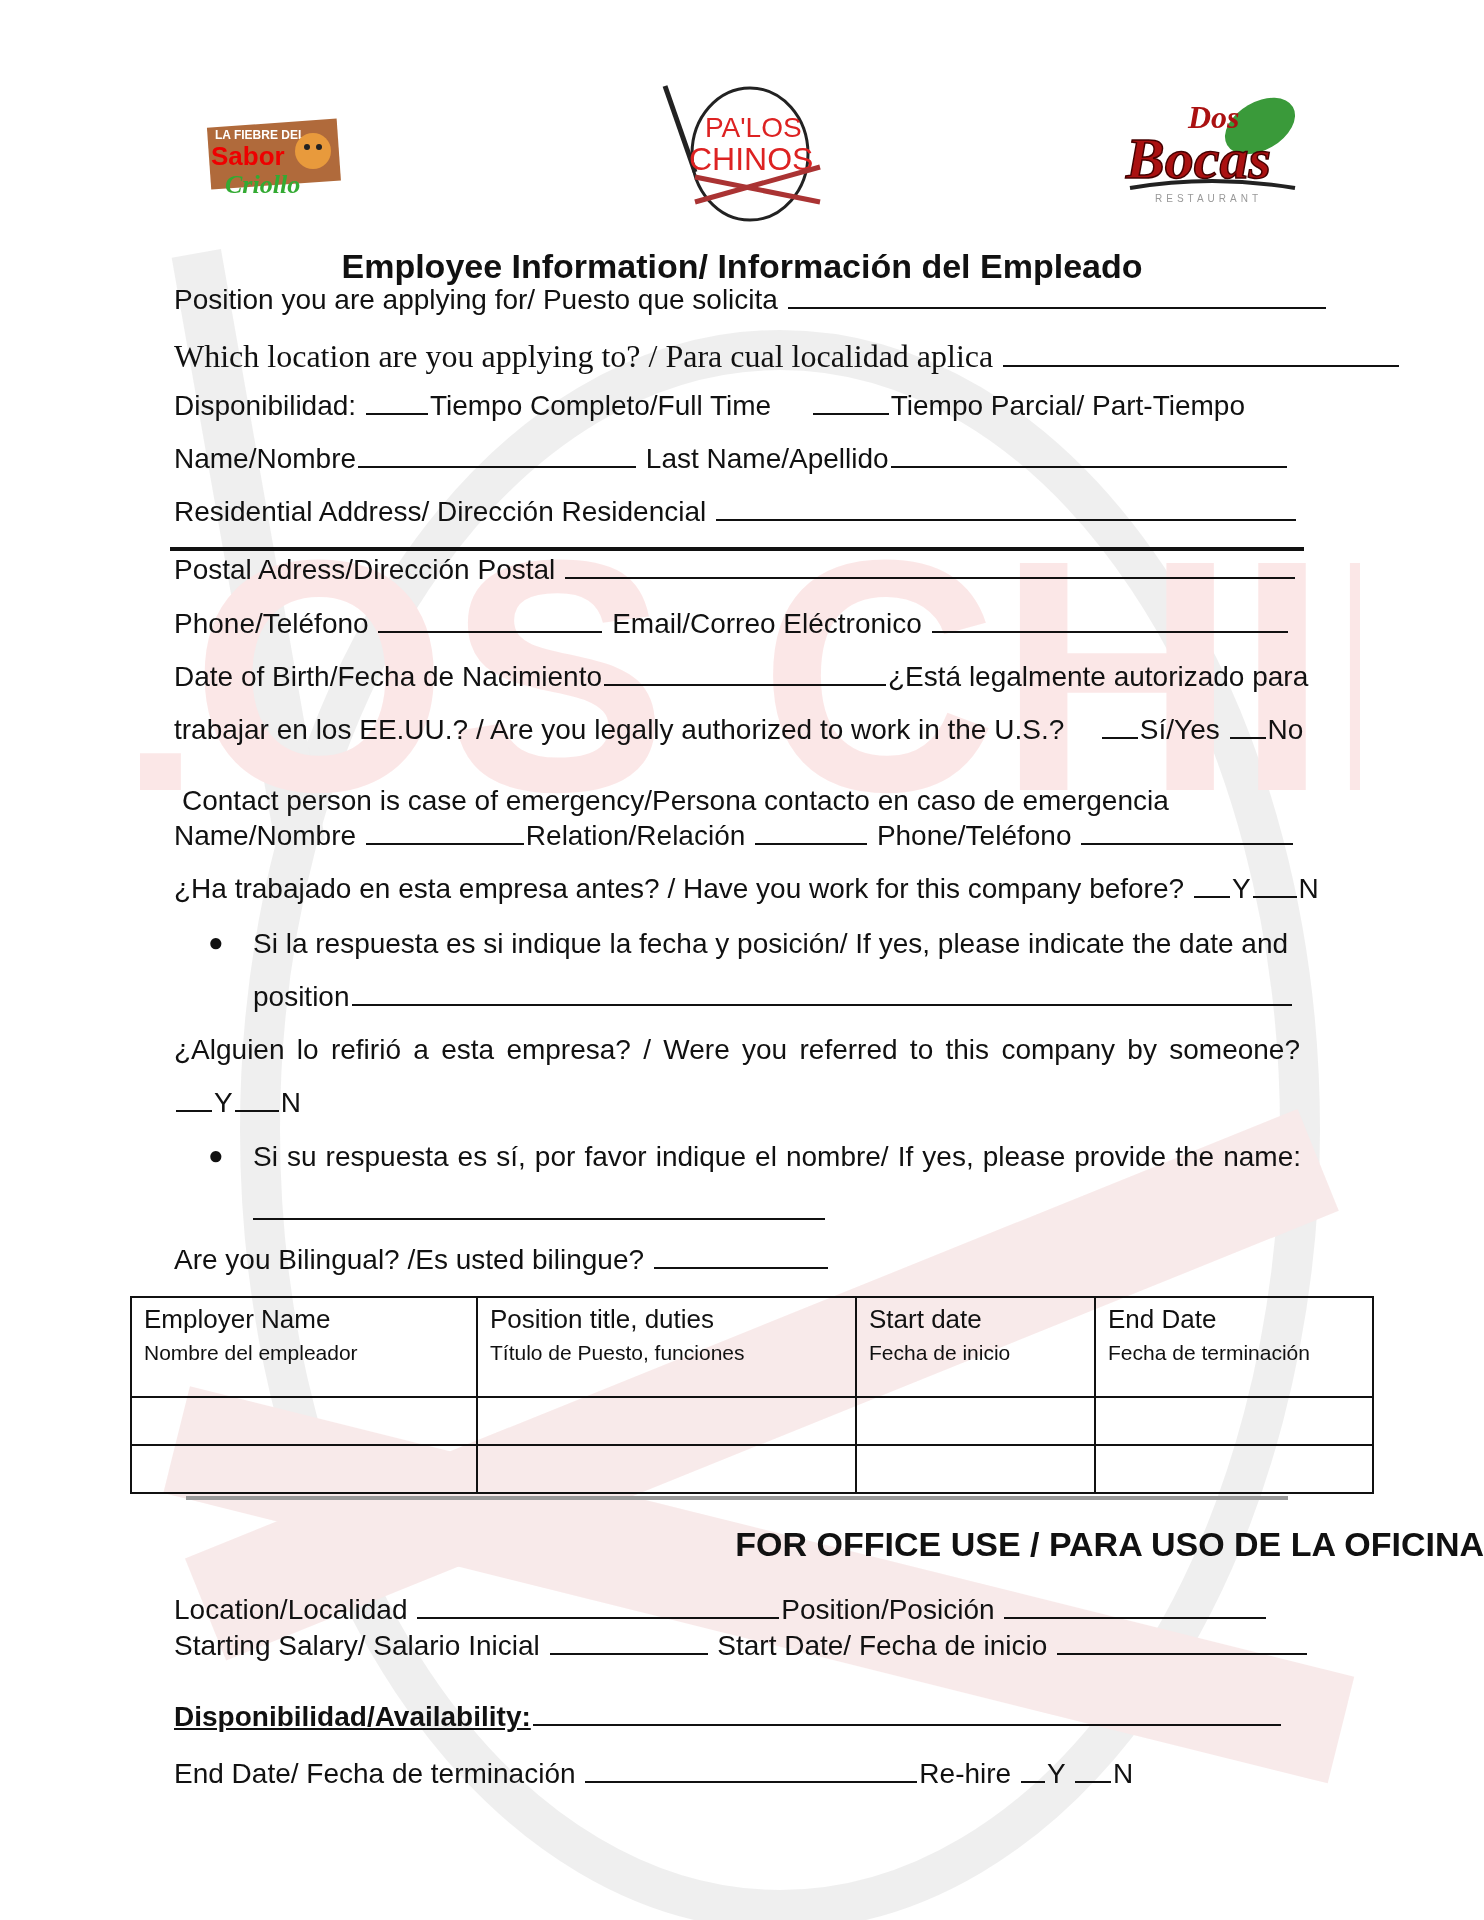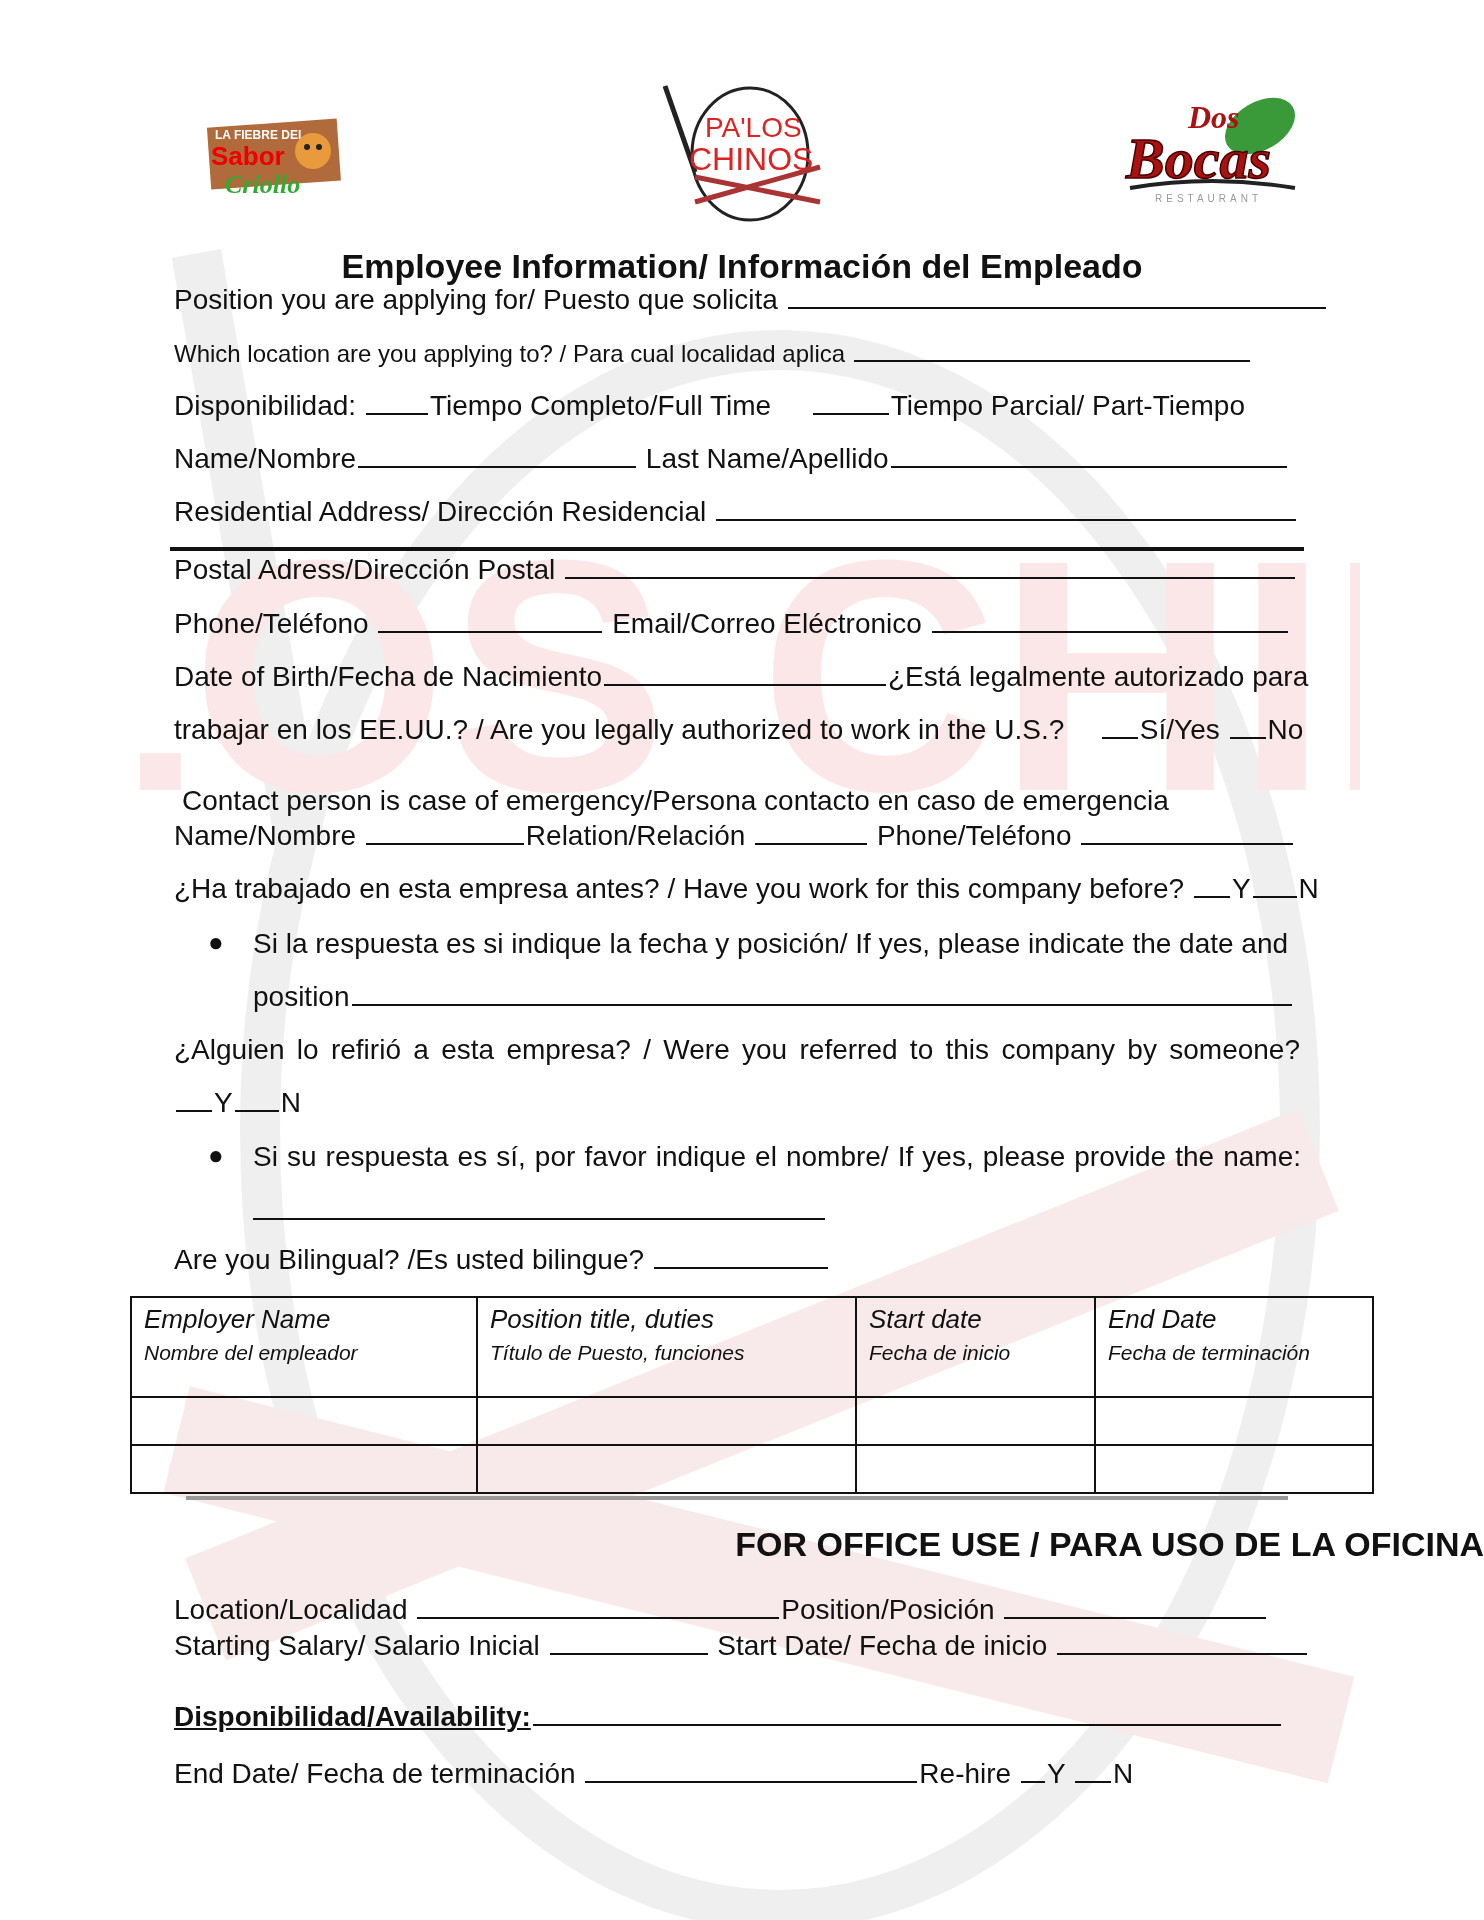--- a/index.html
+++ b/index.html
@@ -6,21 +6,21 @@
   body { width:1484px; height:1920px; position:relative; overflow:hidden;
          font-family:"Liberation Sans", "DejaVu Sans", sans-serif; color:#111; }
   .watermark { position:absolute; left:140px; top:230px; width:1220px; height:1690px; opacity:0.09; z-index:0; }
   .logo { position:absolute; z-index:1; }
   .line { position:absolute; left:174px; font-size:28px; white-space:nowrap; z-index:2; line-height:1; }
   .blank { display:inline-block; border-bottom:2px solid #111; height:20px; vertical-align:baseline; margin:0 2px; }
   .title { position:absolute; left:0; width:1484px; text-align:center; font-weight:bold; font-size:34px; z-index:2; }
   .rule { position:absolute; z-index:2; }
   .bullet { position:absolute; font-size:26px; z-index:2; }
   table.hist { position:absolute; left:130px; top:1296px; width:1244px; border-collapse:collapse; z-index:2; }
-  table.hist td { border:2px solid #111; vertical-align:top; padding:6px 12px;font-style:italic; }
+  table.hist td { border:2px solid #111; vertical-align:top; padding:6px 12px; }
   .th-en { font-size:26px; display:block; }
   .th-es { font-size:21px; display:block; margin-top:6px; }
   .hrow td { height:34px; }
   .just { text-align:justify; text-align-last:justify; }
 </style>
 </head>
 <body>
 
 <svg class="watermark" viewBox="0 0 1220 1690">
   <ellipse cx="640" cy="900" rx="520" ry="780" fill="none" stroke="#555" stroke-width="40"></ellipse>
@@ -63,21 +63,21 @@
   </svg>
 </div>
 
 <div class="title" style="top:247px;">Employee Information/ Información del Empleado</div>
 
 <div class="line" style="top:286px;">
   <span>Position you are applying for/ Puesto que solicita</span>
   <span class="blank" style="width:538px;"></span>
 </div>
 
-<div class="line" style="top:340px; font-size:24px;">
+<div class="line" style="top:340px; font-size:32px;font-family:Liberation Serif, serif;">
   <span>Which location are you applying to? / Para cual localidad aplica</span>
   <span class="blank" style="width:396px;"></span>
 </div>
 
 <div class="line" style="top:392px;">
   <span>Disponibilidad:</span>
   <span class="blank" style="width:62px;"></span><span>Tiempo Completo/Full Time</span>
   <span style="display:inline-block;width:24px;"></span>
   <span class="blank" style="width:76px;"></span><span>Tiempo Parcial/ Part-Tiempo</span>
 </div>

